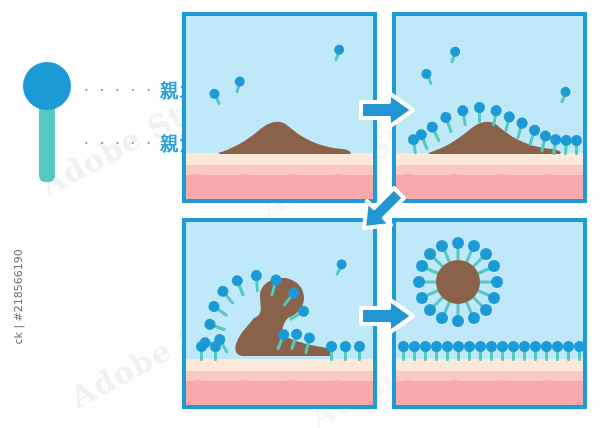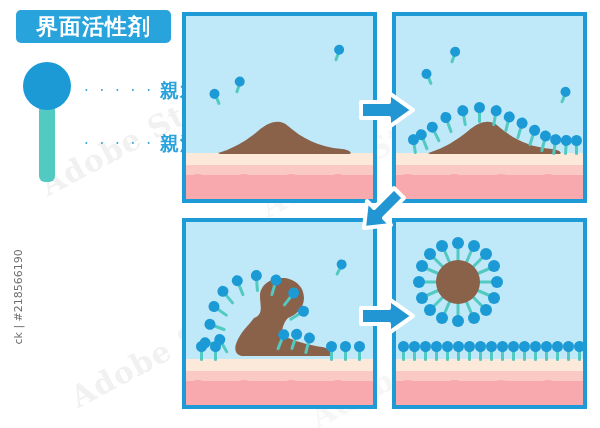--- a/index.html
+++ b/index.html
@@ -128,23 +128,20 @@
   <div class="wm-stock" style="left:30px;top:118px;font-size:30px;transform:rotate(-28deg);opacity:.85;">Adobe Stock</div>
   <div class="wm-stock" style="left:250px;top:140px;font-size:30px;transform:rotate(-28deg);opacity:.55;">Adobe Stock</div>
   <div class="wm-stock" style="left:60px;top:330px;font-size:30px;transform:rotate(-28deg);opacity:.85;">Adobe Stock</div>
   <div class="wm-stock" style="left:300px;top:350px;font-size:30px;transform:rotate(-28deg);opacity:.5;">Adobe Stock</div>
 
   <div class="wm-id">
     <span>ck |</span>
     <span>#218566190</span>
   </div>
 
-  <div class="title-chip">
-    <span>界面活性剤</span>
-  </div>
 
   <div class="legend-mol">
     <div class="legend-tail"></div>
     <div class="legend-head"></div>
   </div>
 
   <div class="legend-row" id="legend-row-0">
     <span class="dots">· · · · ·</span>
     <span class="ltext">親水基</span>
   </div>

